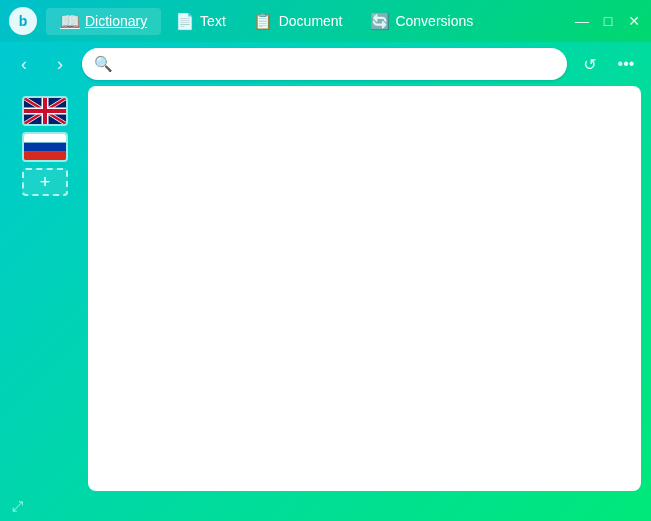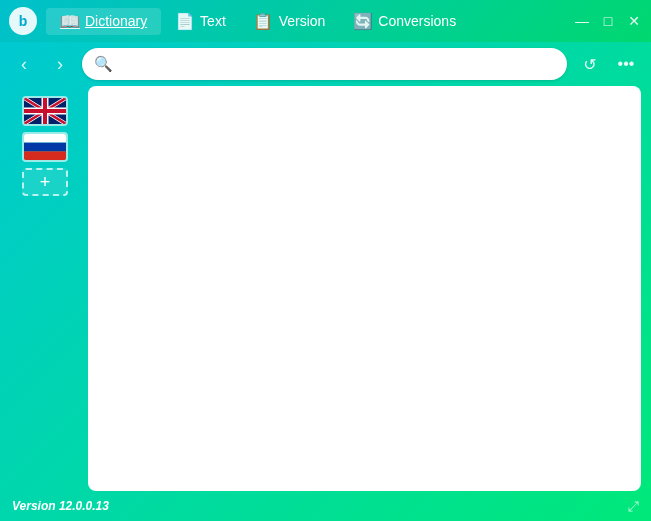--- a/index.html
+++ b/index.html
@@ -228,21 +228,21 @@
     <div class="nav-tab active">
       <span class="nav-tab-icon">📖</span>
       <span>Dictionary</span>
     </div>
     <div class="nav-tab">
       <span class="nav-tab-icon">📄</span>
       <span>Text</span>
     </div>
     <div class="nav-tab">
       <span class="nav-tab-icon">📋</span>
-      <span>Version</span>
+      <span>Document</span>
     </div>
     <div class="nav-tab">
       <span class="nav-tab-icon">🔄</span>
       <span>Conversions</span>
     </div>
   </div>
 
   <div class="window-controls">
     <div class="win-btn">—</div>
     <div class="win-btn">□</div>
@@ -295,15 +295,14 @@
       </div>
     </div>
 
     <div class="add-lang-btn">+</div>
   </div>
 
   <div class="content-panel"></div>
 </div>
 
 <div class="status-bar">
-  <span class="status-text">Version 12.0.0.13</span>
   <span class="status-icon">⤢</span>
 </div>
 
 </body></html>

